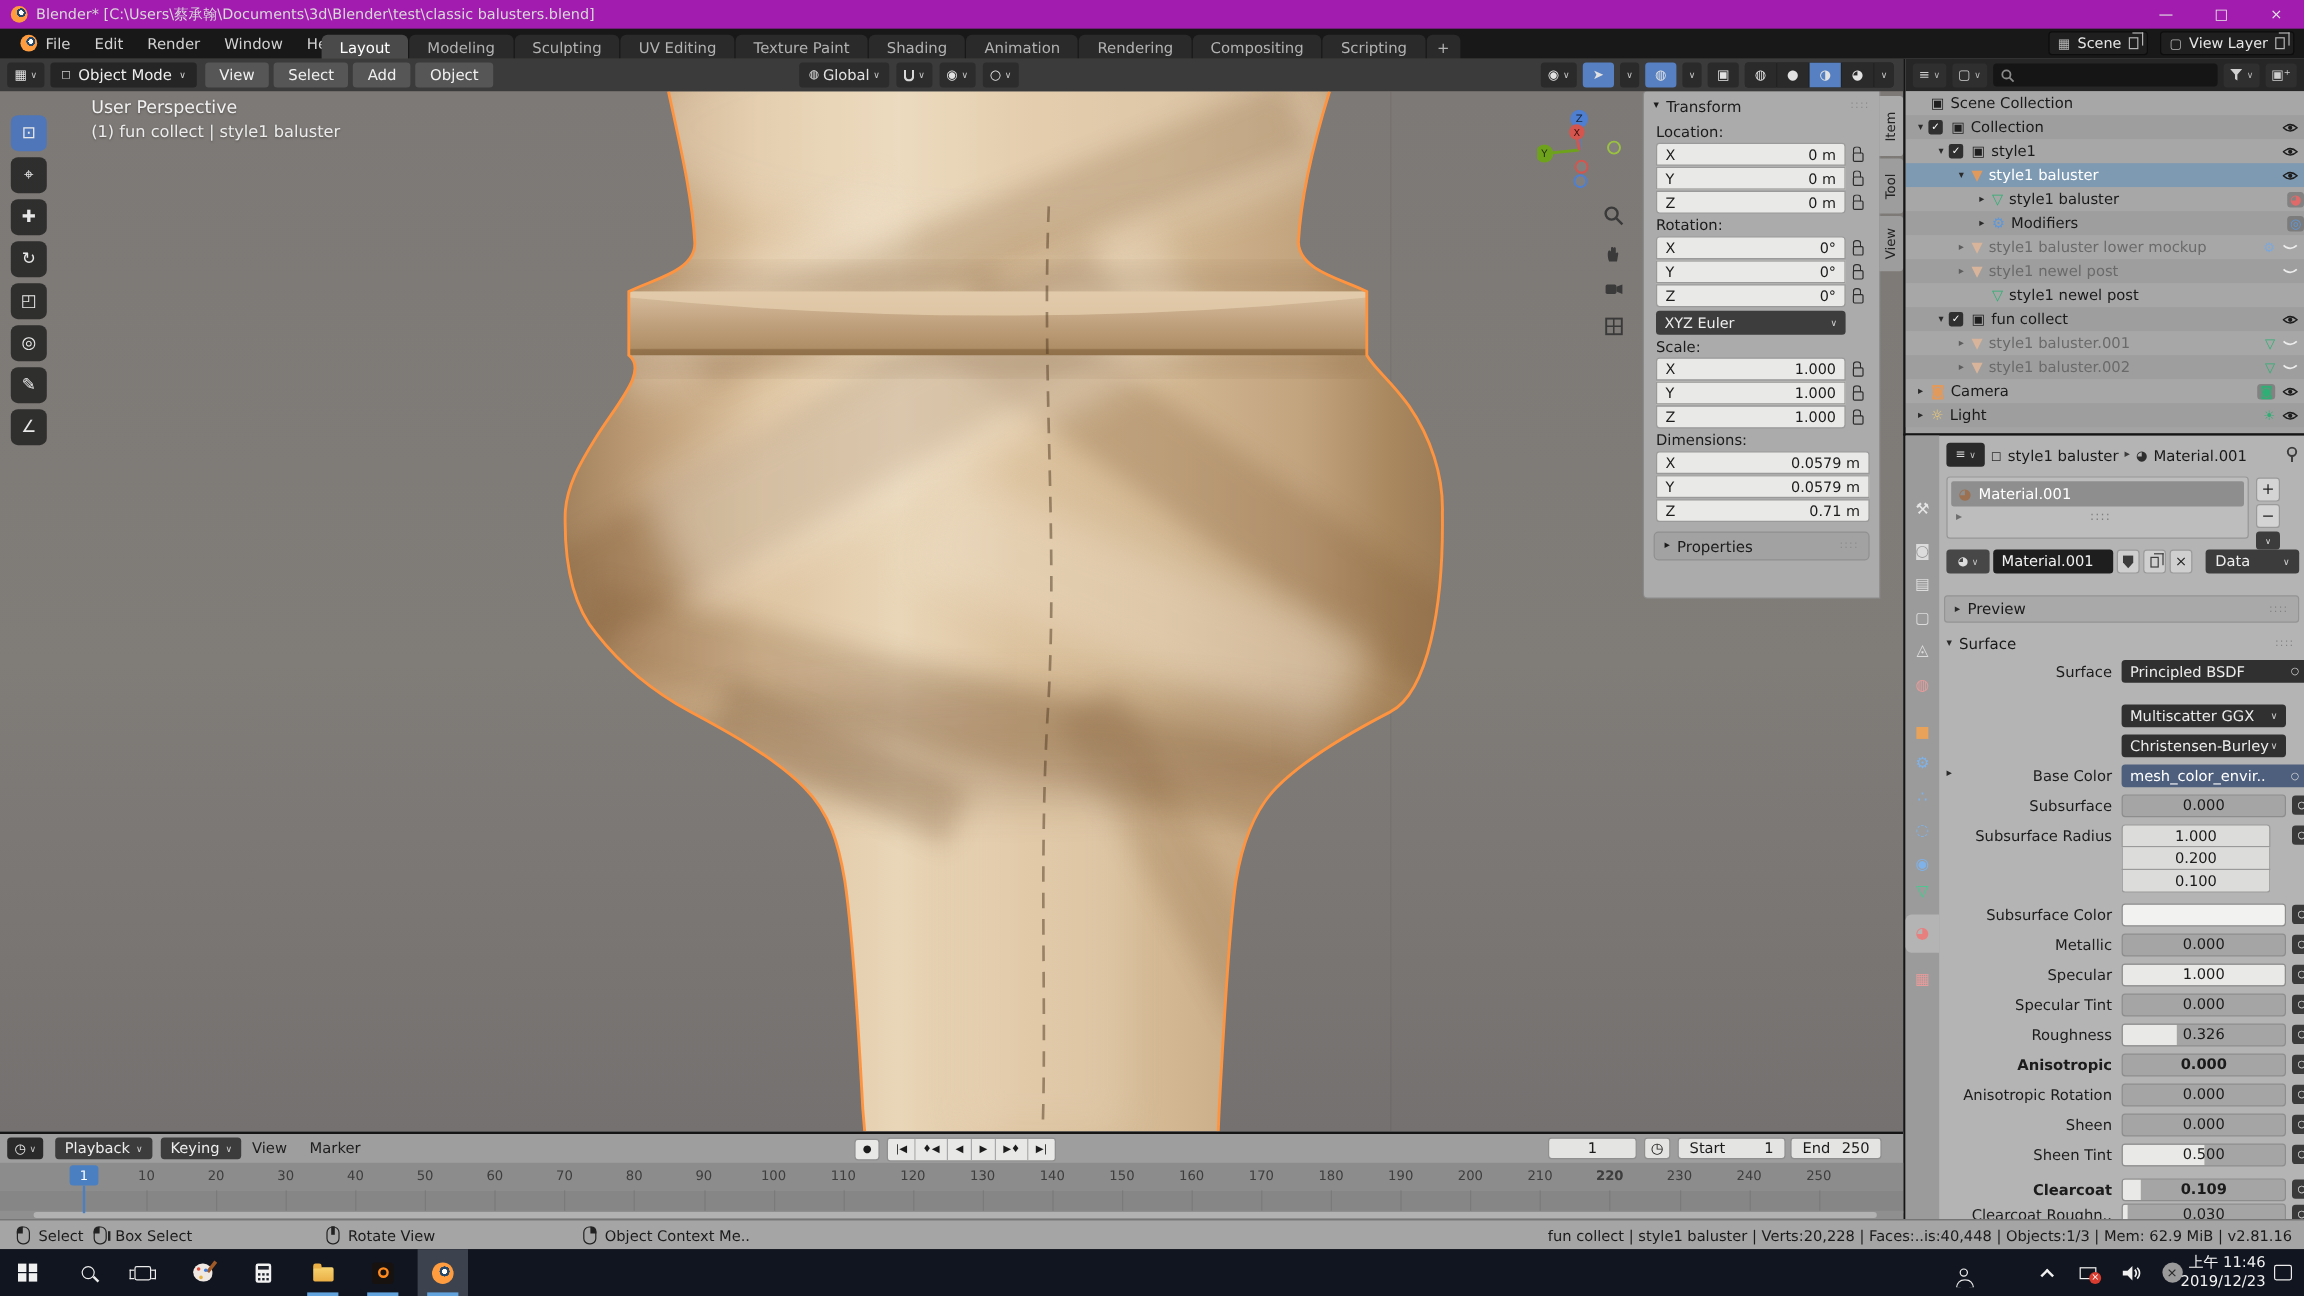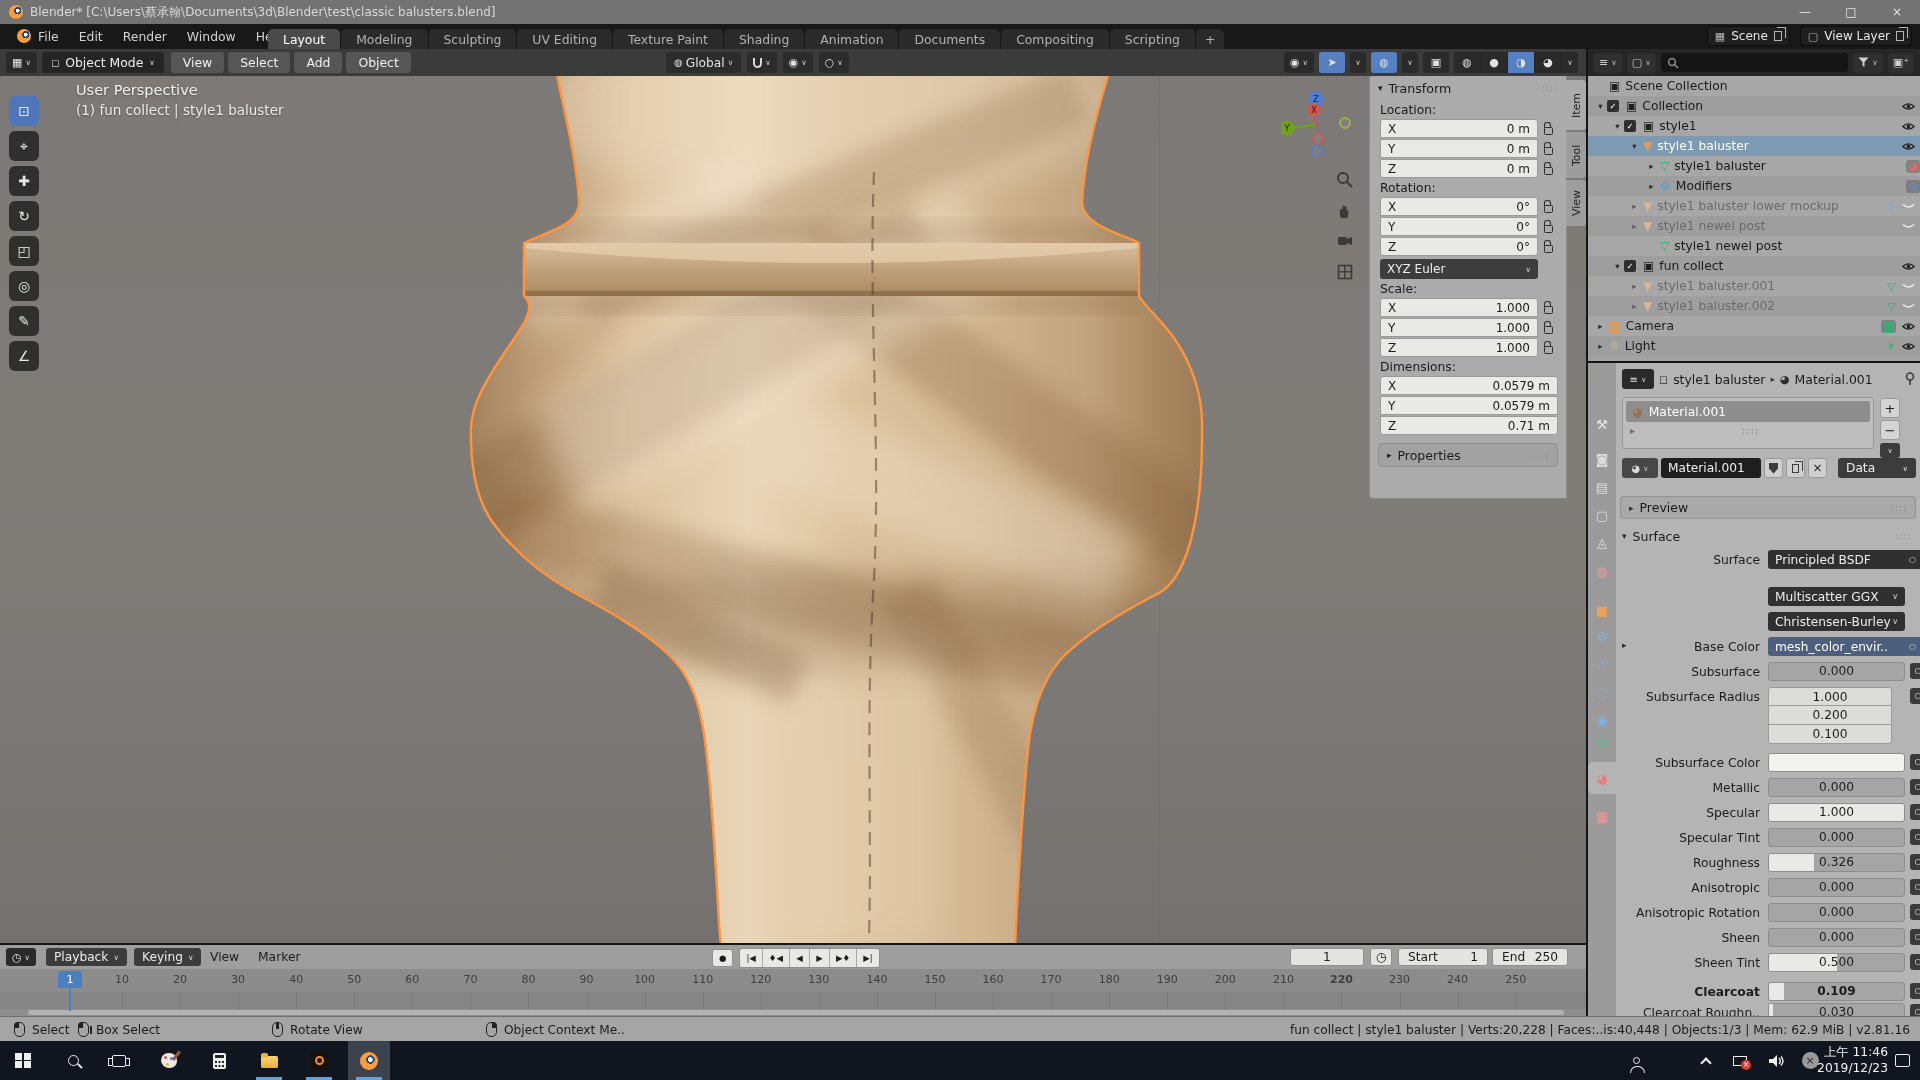--- a/index.html
+++ b/index.html
@@ -1,19 +1,19 @@
 <!DOCTYPE html>
 <html><head>
 <meta charset="utf-8">
 <style>
 *{margin:0;padding:0;box-sizing:border-box}
 html,body{width:1920px;height:1080px;overflow:hidden;background:#000;font-family:"DejaVu Sans","Liberation Sans",sans-serif;-webkit-font-smoothing:antialiased}
 #root{position:relative;width:1920px;height:1080px;background:#2a2a2a}
 
-#titlebar{position:absolute;left:0;top:0;width:1920px;height:24px;background:#737373;display:flex;align-items:center;color:#d8d8d8;font-size:12px}
+#titlebar{position:absolute;left:0;top:0;width:1920px;height:24px;background:#a21caf;display:flex;align-items:center;color:#d8d8d8;font-size:12px}
 .blogo{width:14px;height:14px;border-radius:50%;margin:0 7px 0 9px;background:radial-gradient(circle at 62% 40%,#fff 0 16%,#24486b 17% 30%,#ff9c3f 31% 100%)}
 #win-controls{position:absolute;right:0;top:0;display:flex}
 .wbtn{width:46px;height:24px;display:flex;align-items:center;justify-content:center;color:#e4e4e4;font-size:12px}
 
 #topbar{position:absolute;left:0;top:24px;width:1920px;height:25px;background:#181818}
 #tb-menus{position:absolute;left:28px;top:0;height:25px;display:flex;align-items:center}
 .tb-menu{padding:0 10px;color:#d2d2d2;font-size:12.4px;height:25px;display:flex;align-items:center}
 #topbar .blogo{position:absolute;left:8px;top:5px}
 #ws-tabs{position:absolute;left:268px;bottom:0;display:flex;align-items:flex-end;gap:1px}
 .ws-tab{height:20px;padding:0 15px;background:#2a2a2a;color:#b2b2b2;font-size:12.4px;display:flex;align-items:center;border-radius:5px 5px 0 0}
@@ -225,21 +225,21 @@
         <div class="tb-menu">Help</div>
       </div>
     <div id="ws-tabs">
         <div class="ws-tab active">Layout</div>
         <div class="ws-tab">Modeling</div>
         <div class="ws-tab">Sculpting</div>
         <div class="ws-tab">UV Editing</div>
         <div class="ws-tab">Texture Paint</div>
         <div class="ws-tab">Shading</div>
         <div class="ws-tab">Animation</div>
-        <div class="ws-tab">Documents</div>
+        <div class="ws-tab">Rendering</div>
         <div class="ws-tab">Compositing</div>
         <div class="ws-tab">Scripting</div>
         <div class="ws-tab add">+</div>
       </div>
     <div id="tb-right">
       <div class="id-pill">
         <span class="pill-ic">▦</span>
         <span>Scene</span>
         <span class="copyic"></span>
       </div>
@@ -906,21 +906,21 @@
             <div class="s-dotbtn">○</div>
           </div>
           <div class="srow" style="top: 490px;">
             <span class="s-label">Roughness</span>
             <div class="sfield med sliderf">
               <div class="s-fill" style="width: 33%;"></div>
               <span class="s-val">0.326</span>
             </div>
             <div class="s-dotbtn">○</div>
           </div>
-          <div class="srow" style="top: 515px;">
+          <div class="srow" style="top: 515px; font-weight: bold;">
             <span class="s-label">Anisotropic</span>
             <div class="sfield med sliderf">
               <div class="s-fill" style="width: 0%;"></div>
               <span class="s-val">0.000</span>
             </div>
             <div class="s-dotbtn">○</div>
           </div>
           <div class="srow" style="top: 540px;">
             <span class="s-label">Anisotropic Rotation</span>
             <div class="sfield med sliderf">

